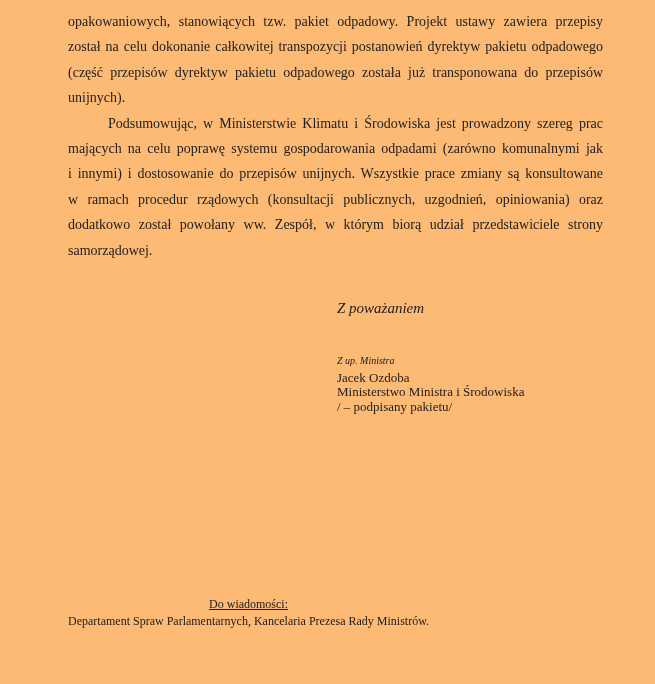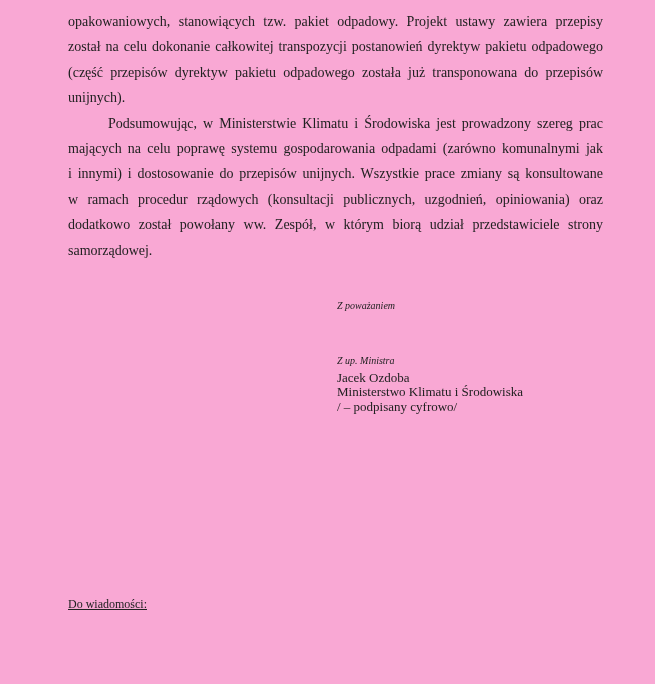--- a/index.html
+++ b/index.html
@@ -4,21 +4,21 @@
 <style>
   html, body {
     margin: 0;
     padding: 0;
     background: #ffffff;
   }
   .page {
     position: relative;
     width: 655px;
     height: 684px;
-    background: #f9a8d4;
+    background: #fdba74;
     font-family: "Liberation Serif", serif;
     color: #212121;
     overflow: hidden;
   }
   
   .body-text {
     position: absolute;
     top: 9px;
     left: 68px;
     width: 535px;
@@ -34,21 +34,21 @@
     text-align-last: left;
   }
   .indent {
     text-indent: 40px;
   }
   
   .closing {
     position: absolute;
     top: 300px;
     left: 337px;
-    font-size: 10px;
+    font-size: 15px;
     font-style: italic;
   }
   
   .signature {
     position: absolute;
     top: 354px;
     left: 337px;
     font-size: 13px;
     line-height: 14.6px;
   }
@@ -90,21 +90,22 @@
       <div class="jline">dodatkowo został powołany ww. Zespół, w którym biorą udział przedstawiciele strony</div>
       <div class="jline last">samorządowej.</div>
     </div>
   </div>
 
   <div class="closing">Z poważaniem</div>
 
   <div class="signature">
     <div class="sig-onbehalf">Z up. Ministra</div>
     <div>Jacek Ozdoba</div>
-    <div>Ministerstwo Klimatu i Środowiska</div>
-    <div>/ – podpisany cyfrowo/</div>
+    <div>Ministerstwo Ministra i Środowiska</div>
+    <div>/ – podpisany pakietu/</div>
   </div>
 
   <div class="cc">
     <div class="cc-label">Do wiadomości:</div>
+    <div>Departament Spraw Parlamentarnych, Kancelaria Prezesa Rady Ministrów.</div>
   </div>
 
 </div>
 
 </body></html>

